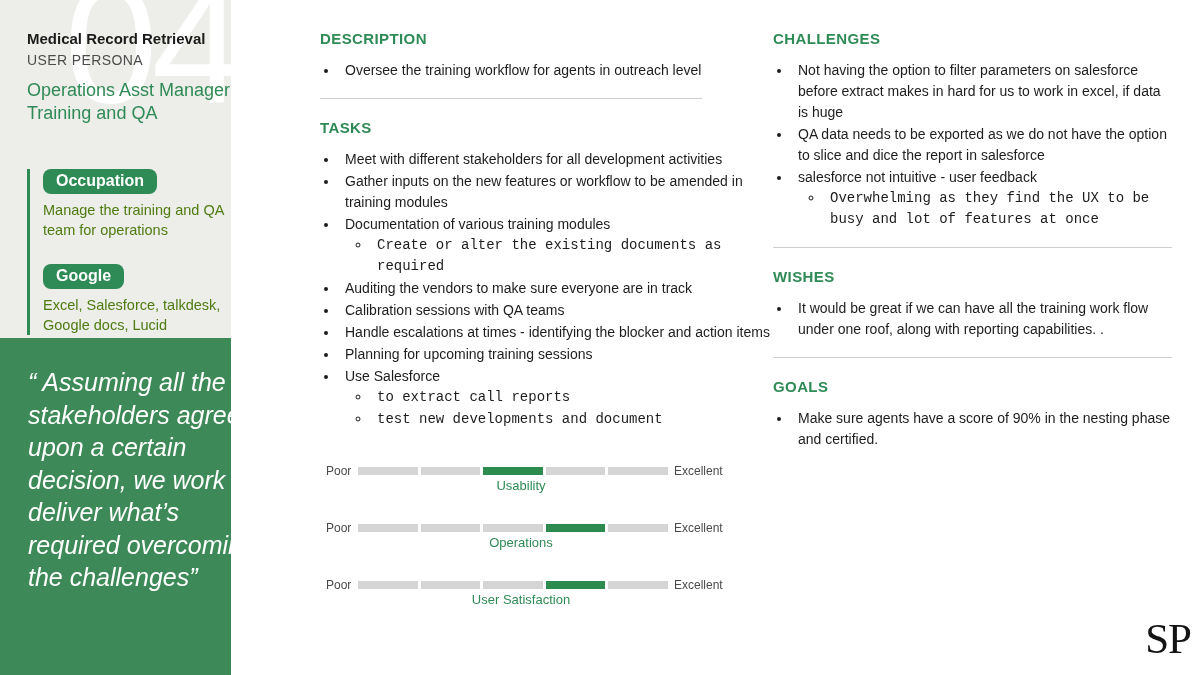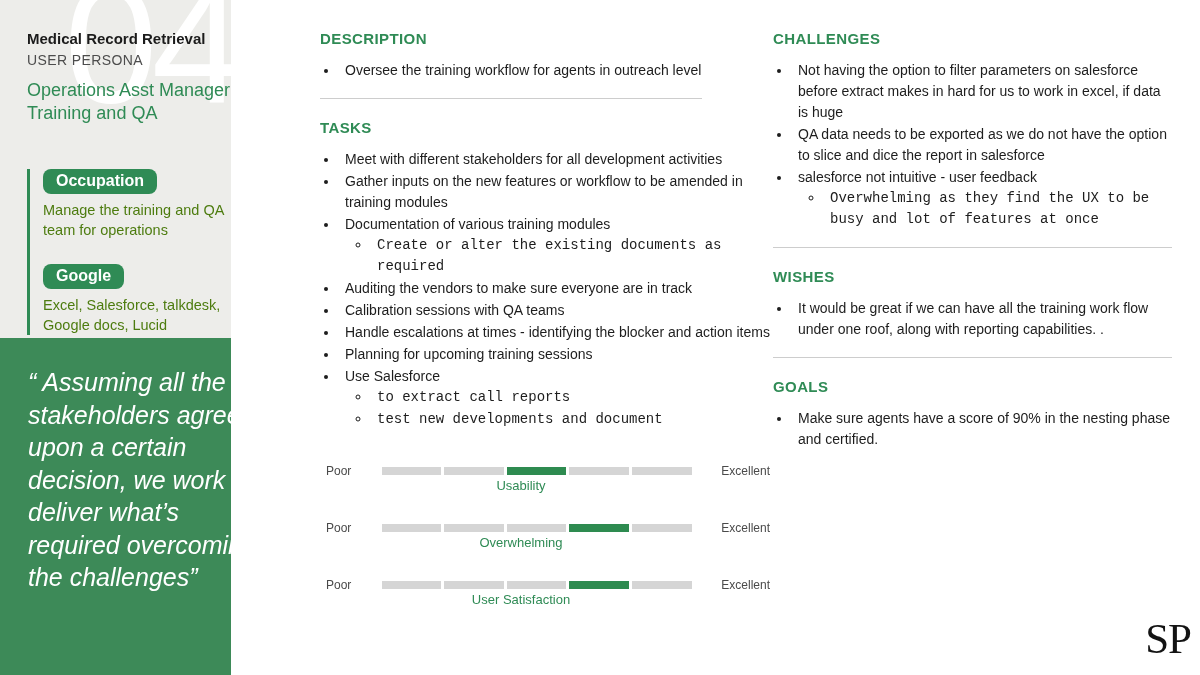--- a/index.html
+++ b/index.html
@@ -41,21 +41,21 @@
   .bullets { margin: 0; padding-left: 19px; font-size: 14px; color: #1d1d1d; line-height: 1.5; }
   .bullets li { margin-bottom: 1px; padding-left: 6px; }
   .bullets ul.sub { list-style-type: circle; padding-left: 26px; margin: 0; font-family: Liberation Mono, monospace; }
   .divider { border: none; border-top: 1px solid #CDCDCD; margin: 17px 0 20px; }
   .col-mid .divider { width: 382px; }
   .col-right .divider { width: 399px; }
 
   
   .ratings { margin-top: 34px; padding-left: 6px; }
   .rating { margin-bottom: 28px; }
-  .rating-row { display: flex; align-items: center; gap: 6px; justify-content: space-between; }
+  .rating-row { display: flex; align-items: center; gap: 6px; }
   .scale-label { font-size: 12px; color: #4a4a4a; flex: none; }
   .scale-label.left { width: 26px; }
   .bar { width: 310px; display: flex; gap: 3px; flex: none; }
   .seg { flex: 1; height: 8px; background: #D5D5D5; }
   .seg-active { background: #2E8B50; }
   .rating-name { width: 310px; margin-left: 40px; text-align: center; margin-top: 0; font-size: 13px; color: #2F8B55; }
 
   
   .logo {
     position: absolute; right: 9px; bottom: 12px;
@@ -134,21 +134,21 @@
           <span class="scale-label left">Poor</span>
           <div class="bar">
               <div class="seg"></div>
               <div class="seg"></div>
               <div class="seg"></div>
               <div class="seg seg-active"></div>
               <div class="seg"></div>
             </div>
           <span class="scale-label">Excellent</span>
         </div>
-        <div class="rating-name">Overwhelming</div>
+        <div class="rating-name">Operations</div>
       </div>
       <div class="rating">
         <div class="rating-row">
           <span class="scale-label left">Poor</span>
           <div class="bar">
               <div class="seg"></div>
               <div class="seg"></div>
               <div class="seg"></div>
               <div class="seg seg-active"></div>
               <div class="seg"></div>

